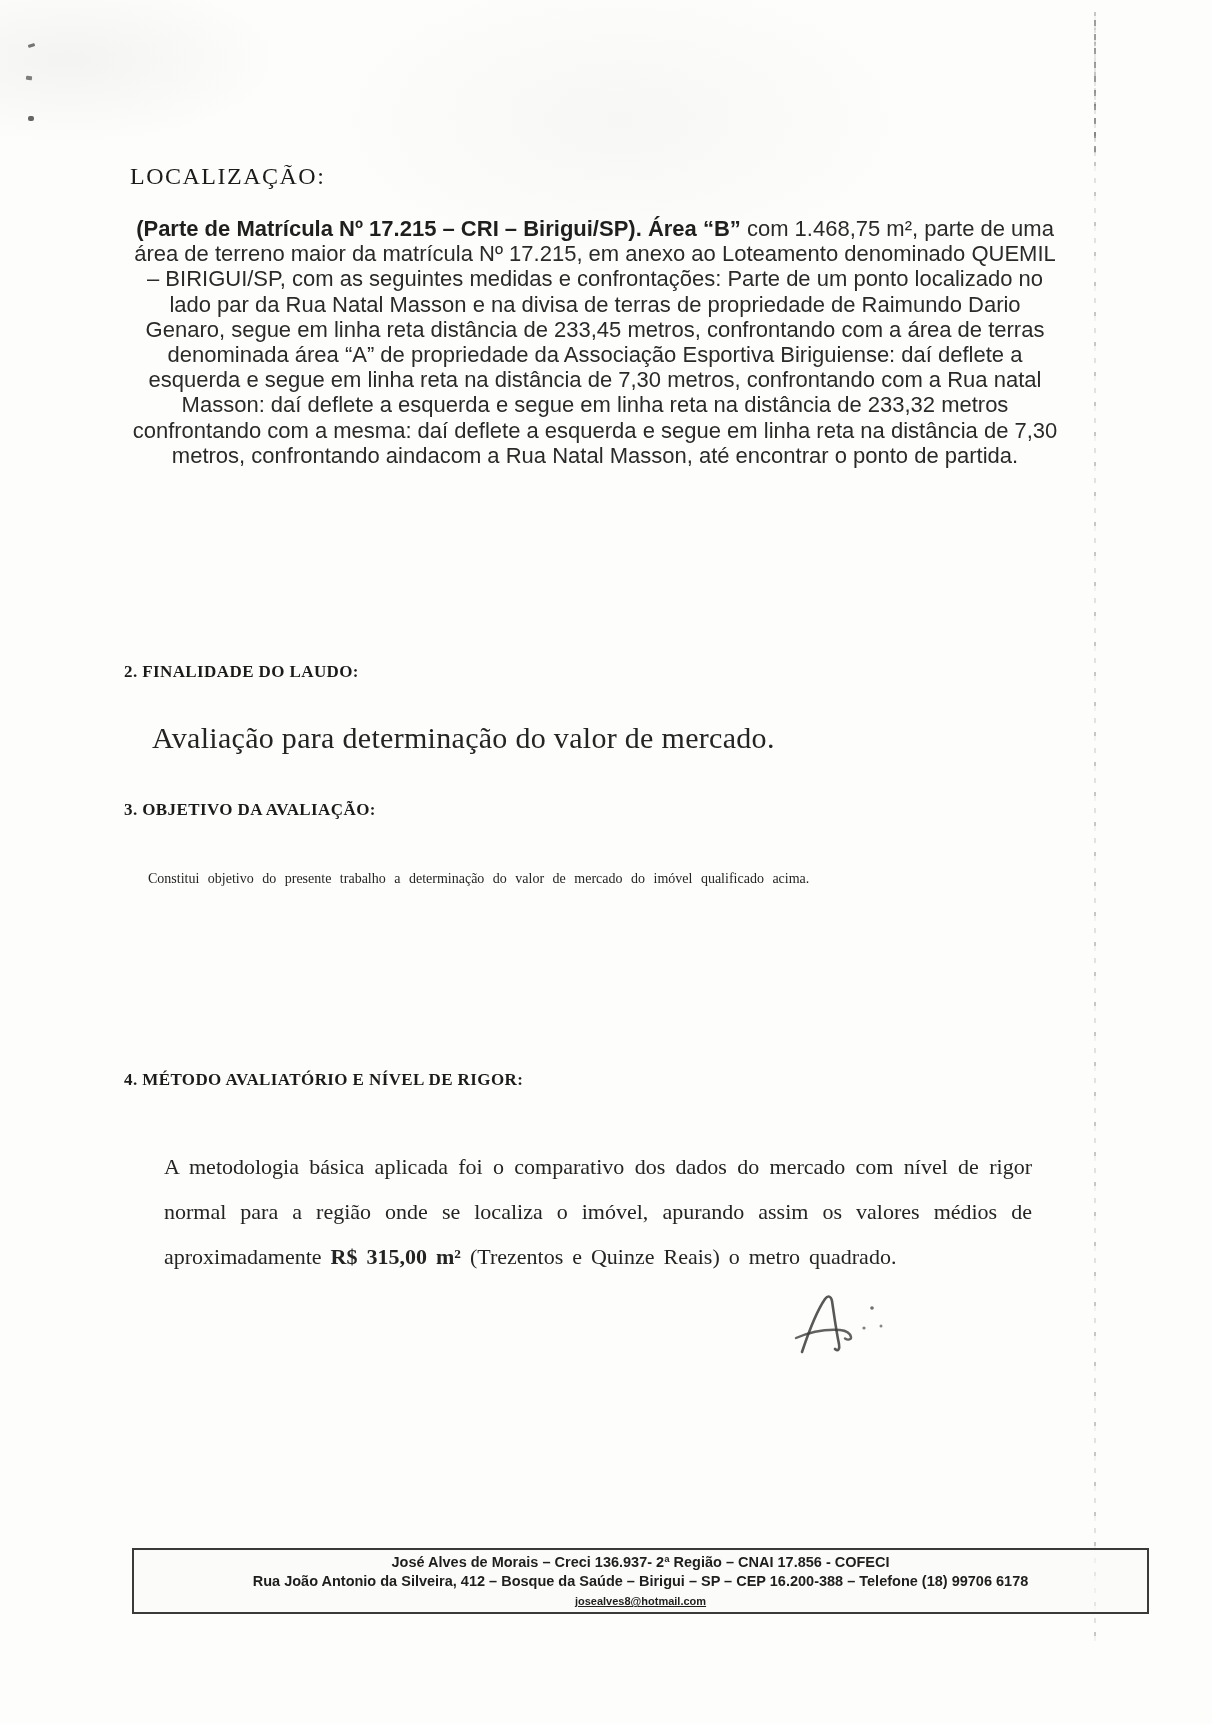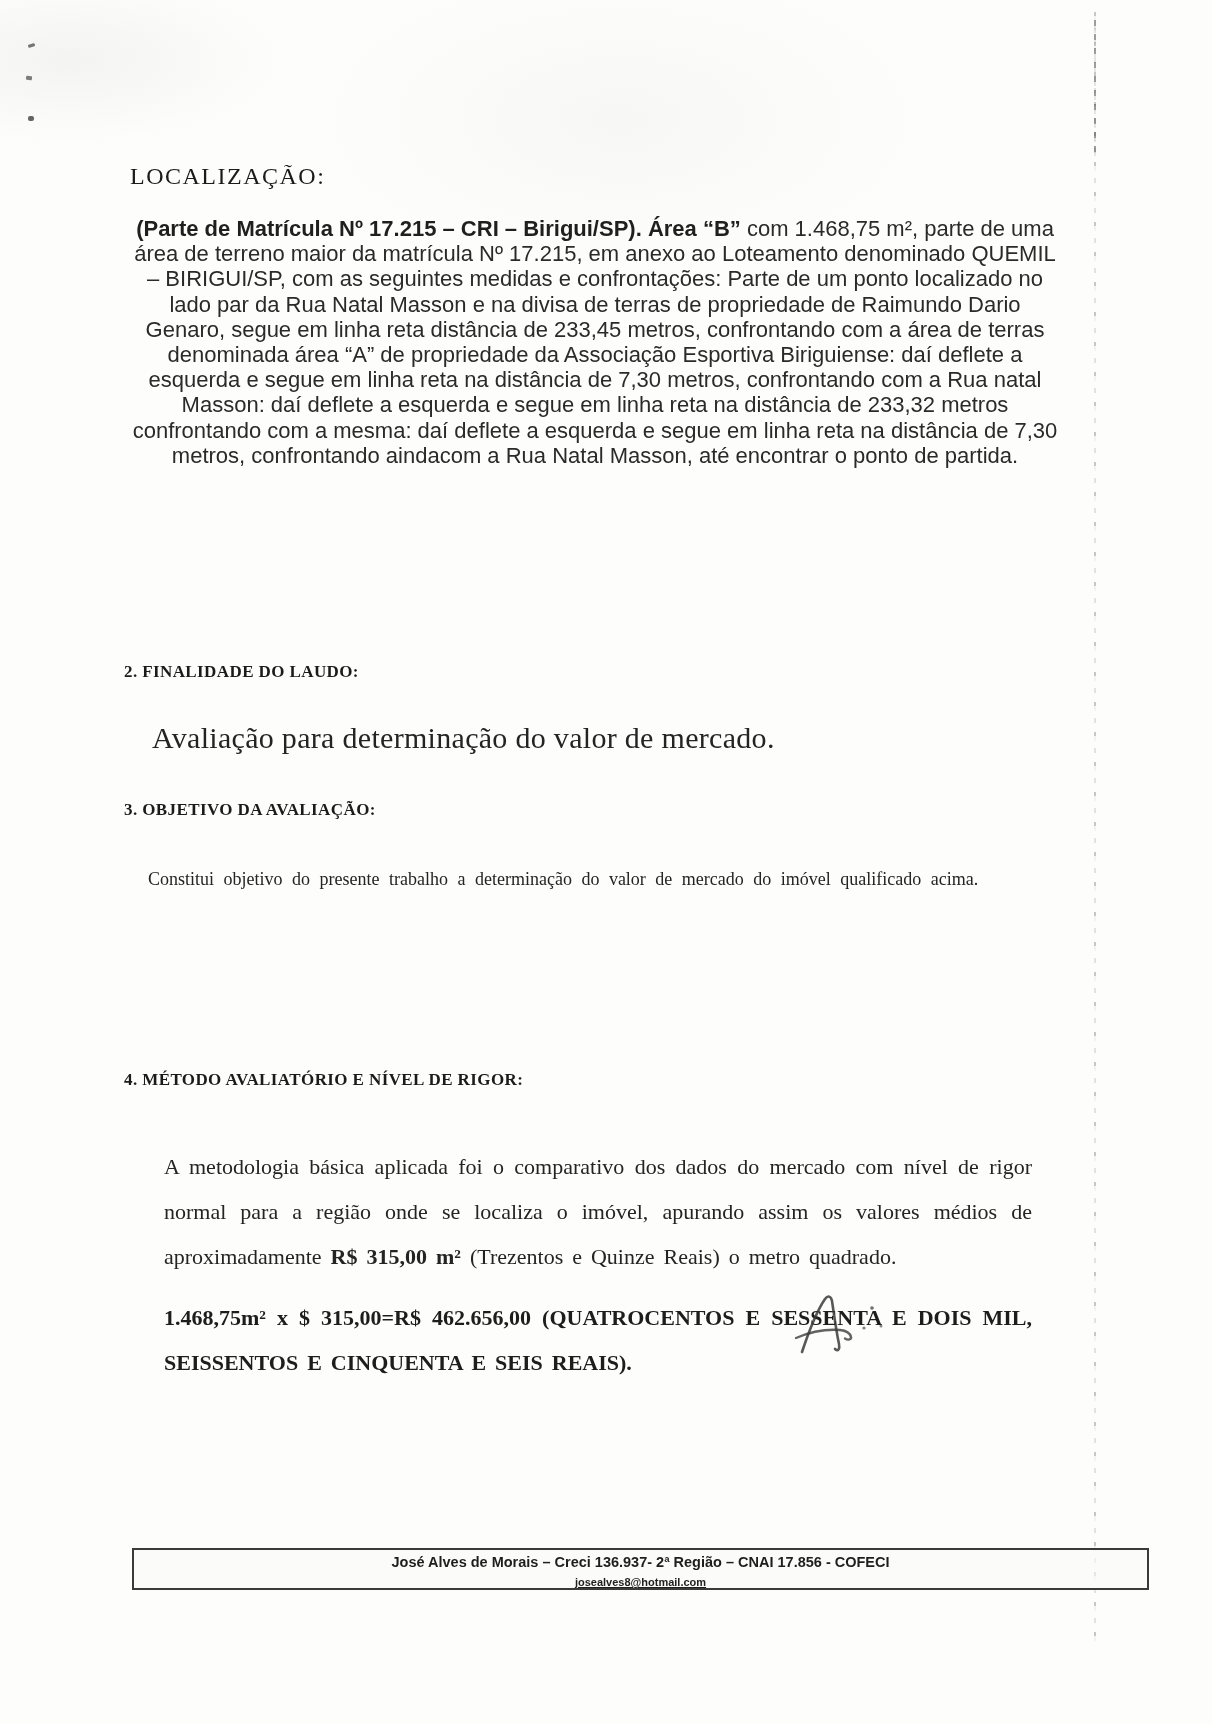--- a/index.html
+++ b/index.html
@@ -64,37 +64,37 @@
   .s3-heading{top:800px;}
   .s4-heading{top:1070px;}
   .s2-body{
     position:absolute;left:152px;top:721px;
     font-family:"Liberation Serif", serif;
     font-size:30px;color:#242424;letter-spacing:.3px;
   }
   .s3-body{
     position:absolute;left:148px;top:856px;width:898px;
     font-family:"Liberation Serif", serif;
-    font-size:18px;line-height:46px;color:#242424;
+    font-size:14px;line-height:46px;color:#242424;
     text-align:justify;word-spacing:5px;
   }
   .s4-block{
     position:absolute;left:148px;top:1128px;width:900px;
     font-family:"Liberation Serif", serif;
     font-size:22px;line-height:45px;color:#242424;
   }
   .s4-block p{margin:16px;text-align:justify;word-spacing:3.5px;}
   .s4-result{font-weight:bold;word-spacing:6px;color:#1d1d1d;}
 
   
   .hand-mark{position:absolute;left:788px;top:1286px;width:120px;height:84px;}
 
   
   .footer-box{
-    position:absolute;left:132px;top:1548px;width:1017px;height:42px;
+    position:absolute;left:132px;top:1548px;width:1017px;height:66px;
     border:2px solid #3a3a3a;
     box-sizing:border-box;
     text-align:center;
     padding-top:3px;
     background:rgba(250,250,248,0.6);
   }
   .footer-line{
     font-family:"Liberation Sans", sans-serif;
     font-weight:bold;font-size:14.5px;line-height:19px;color:#1e1e1e;
   }
@@ -121,29 +121,29 @@
 
   <div class="sec-heading s2-heading">2. FINALIDADE DO LAUDO:</div>
   <div class="s2-body">Avaliação para determinação do valor de mercado.</div>
 
   <div class="sec-heading s3-heading">3. OBJETIVO DA AVALIAÇÃO:</div>
   <div class="s3-body">Constitui objetivo do presente trabalho a determinação do valor de mercado do imóvel qualificado acima.</div>
 
   <div class="sec-heading s4-heading">4. MÉTODO AVALIATÓRIO E NÍVEL DE RIGOR:</div>
   <div class="s4-block">
     <p><span>A metodologia básica aplicada foi o comparativo dos dados do mercado com nível de rigor normal para a região onde se localiza o imóvel, apurando assim os valores médios de aproximadamente </span><b>R$ 315,00 m²</b><span> (Trezentos e Quinze Reais) o metro quadrado.</span></p>
-    <p class="s4-result">1.468,75m² x $ 315,00=R$ 462.656,00 (QUATROCENTOS E SESSENTA E DOIS MIL, SEISSENTOS E CINQUENTA E SEIS REAIS).</p>
   </div>
 
   <svg class="hand-mark" viewBox="0 0 120 84" fill="none">
     <path d="M14 66 C20 48, 28 26, 37 13 C40 9, 43 10, 44 15 C46 28, 48 44, 51 58 C52 63, 50 66, 47 63" stroke="#3b3b3b" stroke-width="2.6" stroke-linecap="round" opacity="0.85"></path>
     <path d="M8 52 C22 46, 38 43, 52 44 C58 44.5, 62 47, 63 51 C63.5 53.5, 60 54.5, 57 52.5" stroke="#3b3b3b" stroke-width="2.4" stroke-linecap="round" opacity="0.8"></path>
     <circle cx="84" cy="22" r="1.8" fill="#4a4a4a" opacity="0.8"></circle>
     <circle cx="76" cy="42" r="1.6" fill="#4a4a4a" opacity="0.7"></circle>
     <circle cx="93" cy="40" r="1.5" fill="#4a4a4a" opacity="0.65"></circle>
   </svg>
 
   <div class="footer-box">
     <div class="footer-line">José Alves de Morais – Creci 136.937- 2ª Região – CNAI 17.856 - COFECI</div>
+    <div class="footer-line">Rua João Antonio da Silveira, 412 – Bosque da Saúde – Birigui – SP – CEP 16.200-388 – Telefone (18) 99706 6178</div>
     <span class="footer-email">josealves8@hotmail.com</span>
   </div>
 
 </div>
 
 </body></html>

